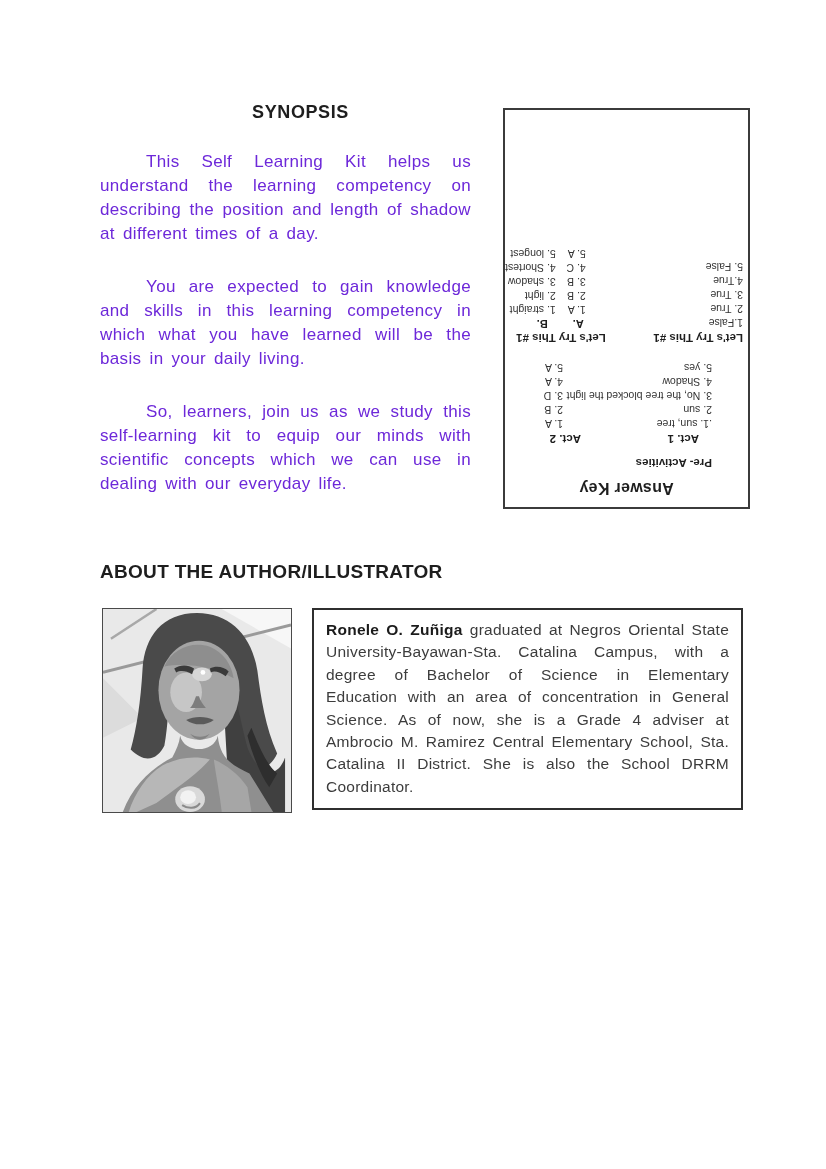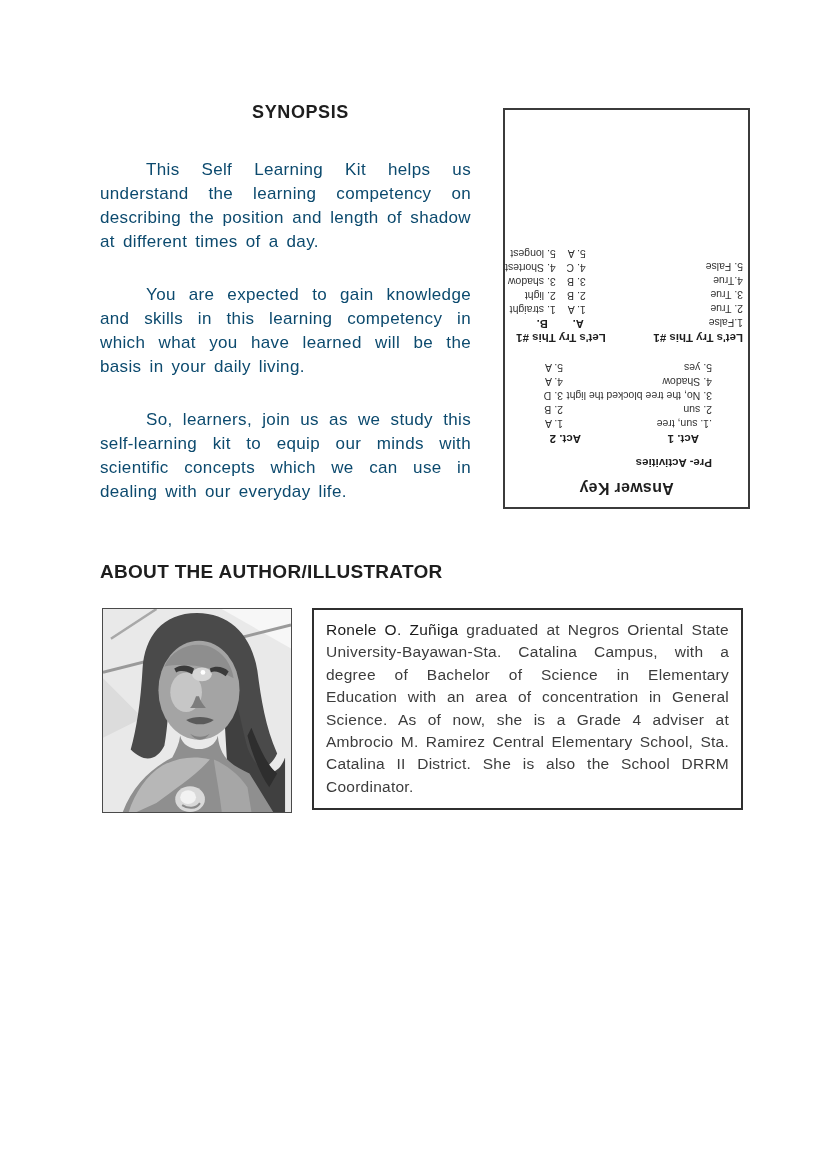--- a/index.html
+++ b/index.html
@@ -14,24 +14,24 @@
   
   .synopsis-title{
     position:absolute;left:115px;top:102px;width:371px;
     text-align:center;font-size:18px;font-weight:bold;color:#1e1e1e;
     letter-spacing:.6px;
   }
   .text-col{
     position:absolute;left:100px;top:150px;width:371px;
   }
   .text-col p{
-    margin:8px 0 29px 0;
+    margin:0 0 29px 0;
     font-size:17px;line-height:24px;
     letter-spacing:.35px;word-spacing:3px;
-    text-align:justify;text-indent:46px;color:#0c4a6e;
+    text-align:justify;text-indent:46px;color:#6d28d9;
   }
   
   .answer-box{
     position:absolute;left:503px;top:108px;width:247px;height:401px;
     border:2px solid #3b3b3b;box-sizing:border-box;background:#fff;
   }
   .answer-inner{
     position:absolute;inset:0;
     transform:rotate(180deg);
   }
@@ -73,21 +73,21 @@
   .bio-box{
     position:absolute;left:312px;top:608px;width:431px;height:202px;
     border:2px solid #2f2f2f;box-sizing:border-box;
     padding:9px 12px;background:#fff;
   }
   .bio-box p{
     margin:0;font-size:15.5px;line-height:22.4px;
     letter-spacing:.25px;word-spacing:2px;
     text-align:justify;color:#3c3c3c;
   }
-  .bio-box .author-name{font-weight:normal;color:#1b1b1b;}
+  .bio-box .author-name{font-weight:bold;color:#1b1b1b;}
   
   .page-number{
     position:absolute;left:0;top:1084px;width:826px;
     text-align:center;
     font-family:"Liberation Serif","DejaVu Serif",serif;
     font-size:15px;color:#a21caf;
   }
   .watermark{
     position:absolute;left:0;top:1121px;width:826px;
     text-align:center;

